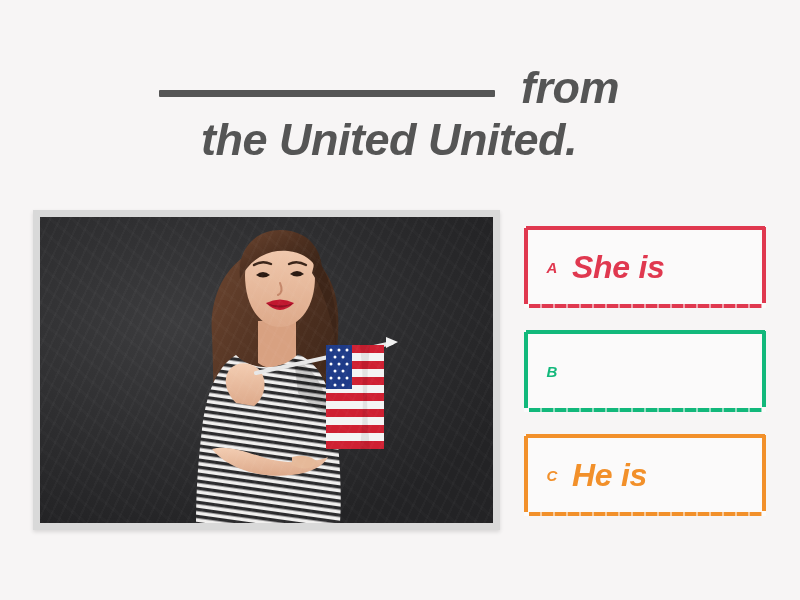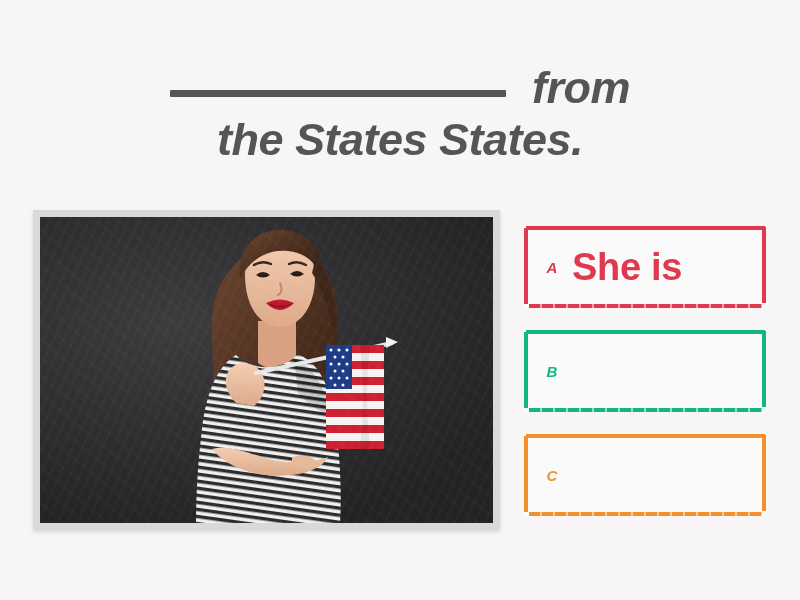--- a/index.html
+++ b/index.html
@@ -11,21 +11,21 @@
     height: 600px;
     background: #f7f5f5;
     font-family: "Liberation Sans", sans-serif;
     overflow: hidden;
     position: relative;
   }
 
   
   .question {
     position: absolute;
-    left: 40px;
+    left: 29px;
     top: 62px;
     width: 720px;
     text-align: center;
     color: #555555;
     font-family: "Liberation Sans", sans-serif;
     font-weight: bold;
     font-style: italic;
     font-size: 45px;
     line-height: 52px;
     letter-spacing: -0.5px;
@@ -113,35 +113,36 @@
     text-align: center;
     margin-left: 8px;
     font-weight: bold;
     font-style: italic;
     font-size: 15px;
   }
   .opt-text {
     position: relative;
     z-index: 2;
     font-weight: bold;
-    font-size: 38px;
+    font-style: italic;
+    font-size: 32px;
     letter-spacing: -0.3px;
     white-space: nowrap;
   }
 
   .opt-a { color: #e0384f; }
   .opt-b { color: #12b87b; }
   .opt-c { color: #f2902a; }
 </style>
 </head>
 <body>
 
 <div class="question">
   <span class="blank-line"></span><span> from</span><br>
-  <span>the States States.</span>
+  <span>the United United.</span>
 </div>
 
 <div class="photo-frame">
   <div class="photo-inner">
     <svg class="figure" viewBox="0 0 453 306" preserveAspectRatio="xMidYMid slice">
       <defs>
         <linearGradient id="hairG" x1="0" y1="0" x2="1" y2="1">
           <stop offset="0%" stop-color="#6b4530"></stop>
           <stop offset="45%" stop-color="#4e3020"></stop>
           <stop offset="100%" stop-color="#332014"></stop>
@@ -259,15 +260,16 @@
     <span class="edge edge-left"></span>
     <span class="opt-letter">B</span>
   </div>
 
   <div class="option opt-c">
     <span class="edge edge-top"></span>
     <span class="edge edge-right"></span>
     <span class="edge edge-bottom"></span>
     <span class="edge edge-left"></span>
     <span class="opt-letter">C</span>
+    <span class="opt-text">He is</span>
   </div>
 
 </div>
 
 </body></html>

